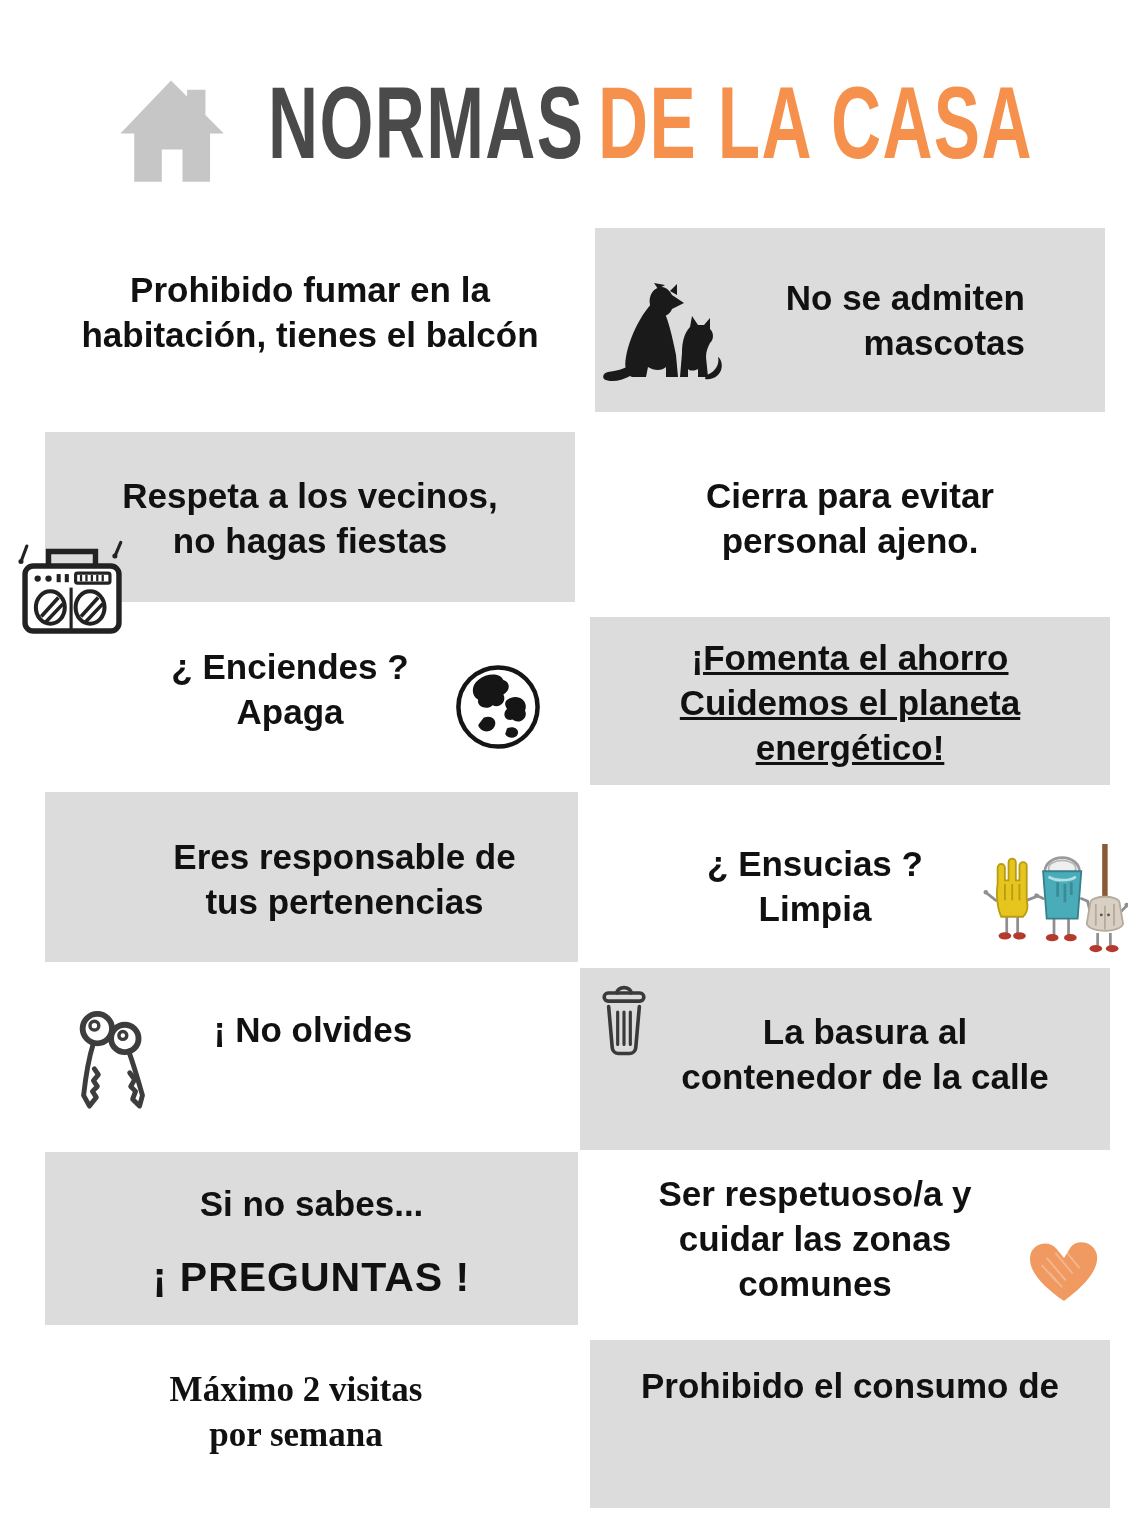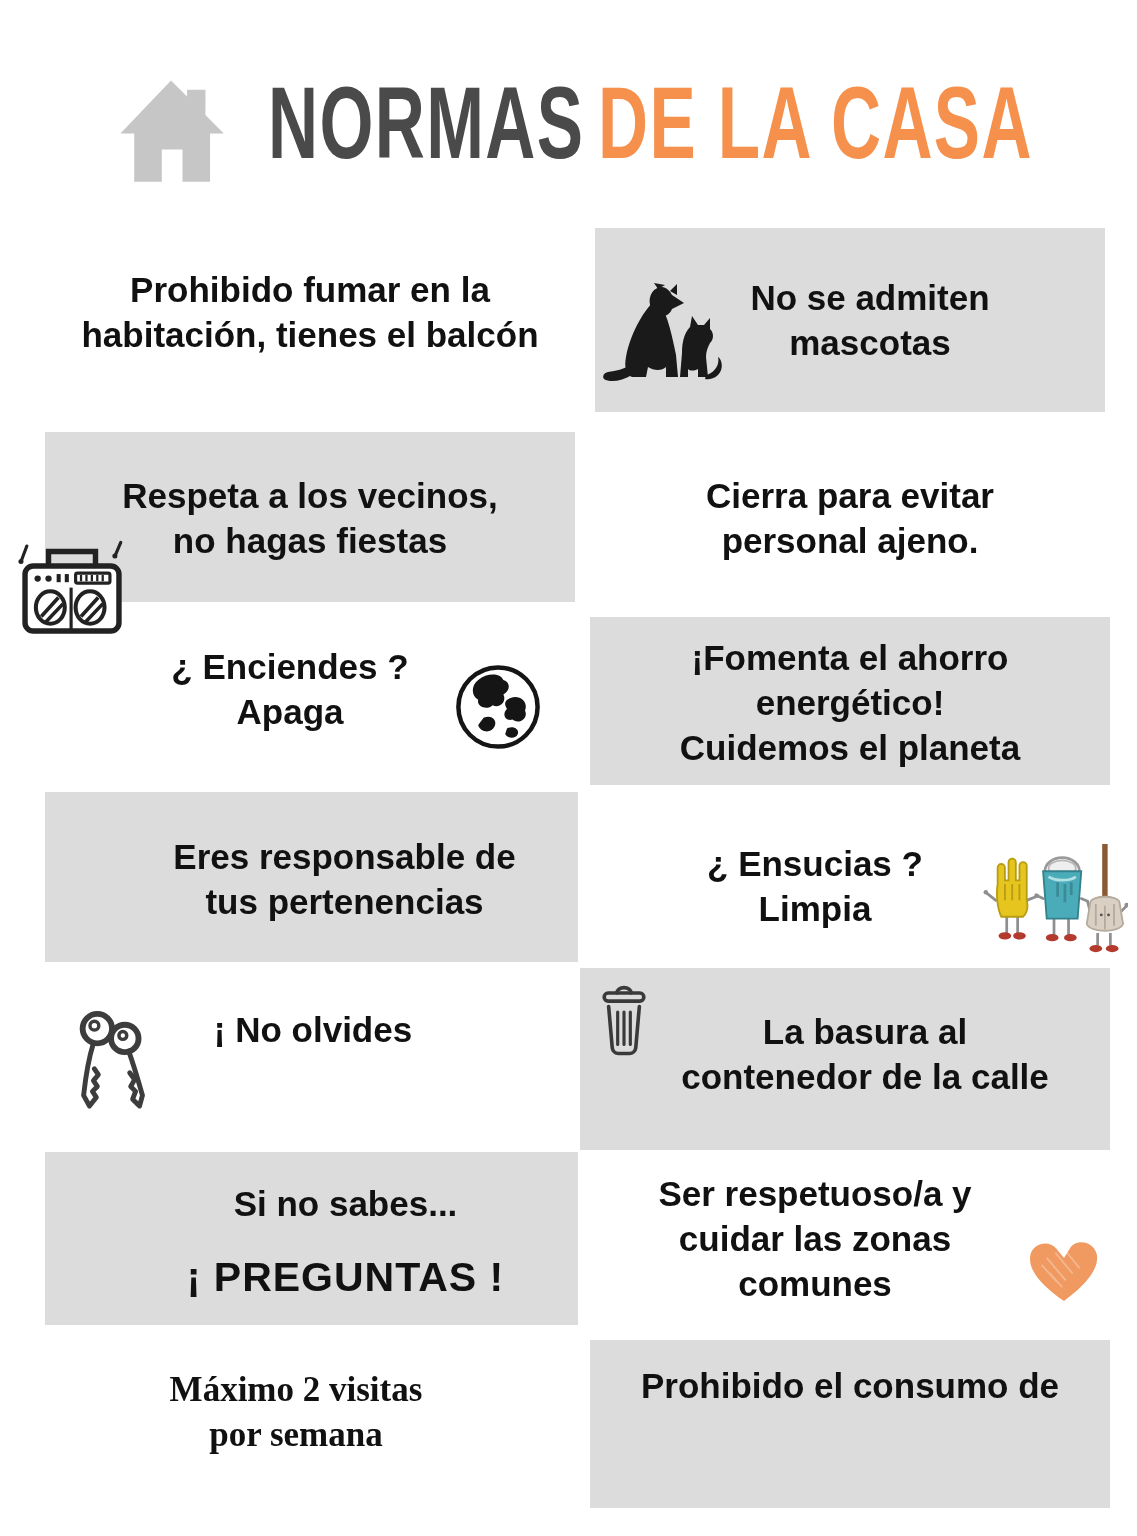--- a/index.html
+++ b/index.html
@@ -70,21 +70,21 @@
         <path d="M30 92 C20 98 8 100 2 96 C0 93 2 90 6 89 C14 88 22 86 28 82 Z"></path>
         <path d="M52 18 C40 30 28 52 24 74 C22 84 24 92 30 94 L44 94 L46 84 C52 88 60 88 64 84 L64 94 L76 94 L74 72 C70 52 66 34 58 20 Z"></path>
         <path d="M48 22 C46 12 52 4 60 4 C64 4 68 8 70 12 L82 20 L70 26 C68 32 60 36 54 32 Z"></path>
         <path d="M56 6 L52 0 L63 2 Z"></path>
         <path d="M68 8 L75 1 L75 12 Z"></path>
         <path d="M88 44 L90 33 L96 42 L102 42 L108 35 L108 46 C112 50 112 56 108 60 C106 64 104 68 104 74 L106 94 L96 94 L96 86 C92 88 88 88 86 86 L86 94 L78 94 L80 70 C80 60 82 50 88 44 Z"></path>
         <path d="M104 92 C112 90 118 82 116 74 C120 76 122 86 116 92 C112 96 106 97 103 96 Z"></path>
       </g>
     </svg>
   </div>
-  <div class="cell-text" style="left:715px;top:276px;width:310px;">
+  <div class="cell-text" style="left:715px;top:276px;width:310px;text-align:right;">
     <span class="ln">No se admiten</span>
     <span class="ln">mascotas</span>
   </div>
 
   <div class="cell-text" style="left:45px;top:474px;width:530px;">
     <span class="ln">Respeta a los vecinos,</span>
     <span class="ln">no hagas fiestas</span>
   </div>
   <div class="abs" style="left:16px;top:524px;width:112px;height:120px;">
     <svg viewBox="0 0 124 124">
@@ -121,24 +121,24 @@
       <circle cx="50" cy="50" r="44" fill="#fff" stroke="#151515" stroke-width="5"></circle>
       <g fill="#151515">
         <path d="M28 20 C38 12 52 12 56 20 C64 22 64 32 56 36 C60 44 52 52 44 48 C38 54 26 50 28 42 C20 38 20 26 28 20 Z"></path>
         <path d="M64 40 C74 36 84 44 80 54 C84 62 74 70 66 64 C58 66 54 58 60 52 C56 46 58 42 64 40 Z"></path>
         <path d="M34 62 C42 58 50 64 46 72 C42 80 30 78 28 70 Z"></path>
         <path d="M60 74 C66 70 74 74 72 80 C70 86 60 85 58 80 Z"></path>
       </g>
     </svg>
   </div>
 
-  <div class="cell-text" style="left:600px;top:636px;width:500px;">
+  <div class="cell-text" style="left:600px;top:636px;width:500px;text-decoration:underline;">
     <span class="ln">¡Fomenta el ahorro</span>
+    <span class="ln">Cuidemos el planeta</span>
     <span class="ln">energético!</span>
-    <span class="ln">Cuidemos el planeta</span>
   </div>
 
   <div class="cell-text" style="left:45px;top:835px;width:533px;padding-left:33px;">
     <span class="ln">Eres responsable de</span>
     <span class="ln">tus pertenencias</span>
   </div>
 
   <div class="cell-text" style="left:640px;top:842px;width:350px;">
     <span class="ln">¿ Ensucias ?</span>
     <span class="ln">Limpia</span>
@@ -202,21 +202,21 @@
         <path d="M13 25 L17 71 a7 7 0 0 0 7 6 h12 a7 7 0 0 0 7 -6 L47 25" stroke-width="4"></path>
         <path d="M23 31 V67 M30 31 V67 M37 31 V67" stroke-width="3.5"></path>
       </g>
     </svg>
   </div>
   <div class="cell-text" style="left:630px;top:1010px;width:470px;">
     <span class="ln">La basura al</span>
     <span class="ln">contenedor de la calle</span>
   </div>
 
-  <div class="cell-text" style="left:45px;top:1182px;width:533px;padding-left:34px;">
+  <div class="cell-text" style="left:45px;top:1182px;width:533px;">
     <span class="ln">Si no sabes...</span>
     <span class="ln big">¡ PREGUNTAS !</span>
   </div>
 
   <div class="cell-text" style="left:610px;top:1172px;width:410px;">
     <span class="ln">Ser respetuoso/a y</span>
     <span class="ln">cuidar las zonas</span>
     <span class="ln">comunes</span>
   </div>
   <div class="abs" style="left:1020px;top:1232px;width:88px;height:76px;">

